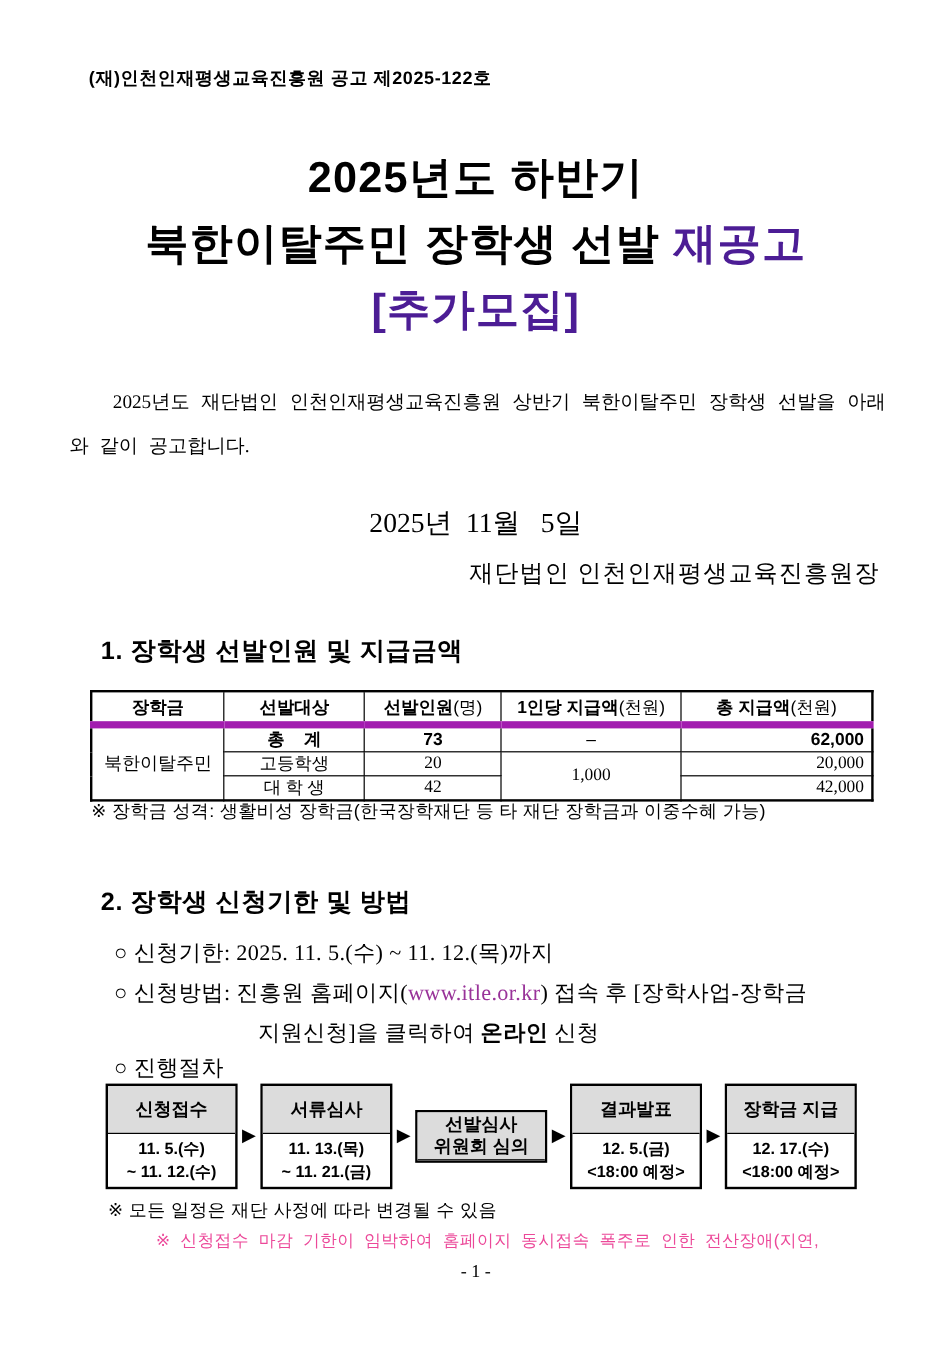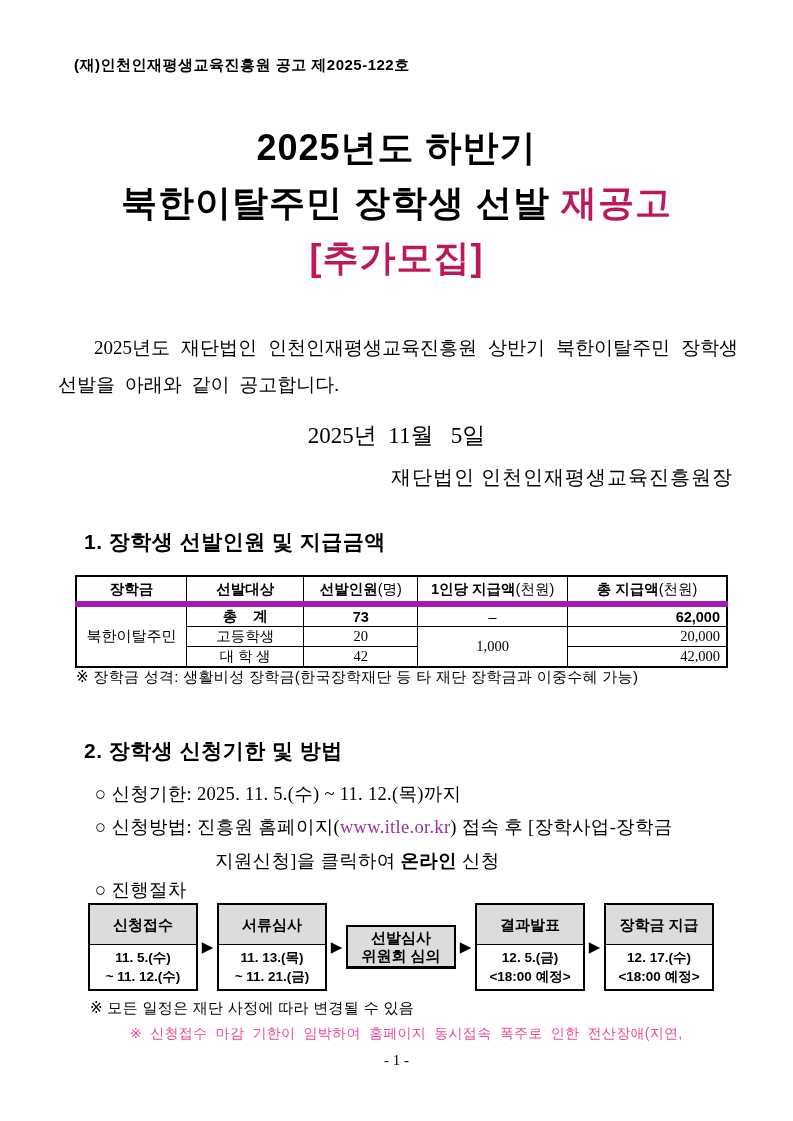--- a/index.html
+++ b/index.html
@@ -14,24 +14,24 @@
   .abs { position: absolute; }
   .sans { font-family: "Liberation Sans", "DejaVu Sans", sans-serif; }
   .pre { white-space: pre-wrap; }
 
   
   .notice { top: 56px; left: 74px; font-size: 15px; font-weight: bold; letter-spacing: 0.5px; }
 
   
   .title-block { top: 120px; left: 0; width: 793px; text-align: center;
                  font-size: 36px; font-weight: bold; line-height: 55px; letter-spacing: 1px; }
-  .blue { color: #be185d; }
-
-  
-  .intro { top: 329px; left: 58px; width: 680px; font-size: 19px; line-height: 37px;
+  .blue { color: #4c1d95; }
+
+  
+  .intro { top: 317px; left: 58px; width: 680px; font-size: 16px; line-height: 37px;
            word-spacing: 5px; text-align: justify; }
   .intro .indent { display: inline-block; width: 36px; }
 
   
   .date-line { top: 420px; left: 0; width: 793px; text-align: center; font-size: 23px; white-space: pre; }
   .sign-line { top: 464px; left: 0; width: 793px; text-align: right; padding-right: 60px;
                font-size: 20px; letter-spacing: 1px; }
 
   
   .sec-heading { font-size: 21px; font-weight: bold; letter-spacing: 0.5px; }

